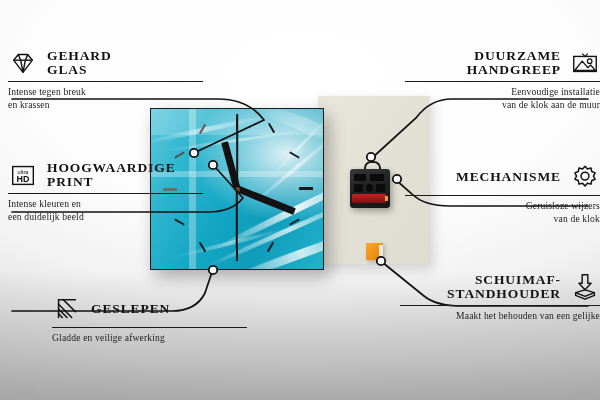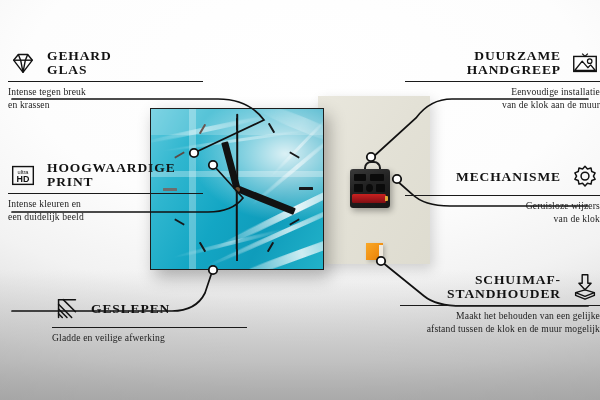--- a/index.html
+++ b/index.html
@@ -302,17 +302,16 @@
         </svg>
       </span>
       <span class="titles">
         <span class="t1">SCHUIMAF-</span>
         <span class="t2">STANDHOUDER</span>
       </span>
     </div>
     <div class="rule"></div>
     <div class="desc">
       <span>Maakt het behouden van een gelijke</span><br>
-      <span>afstand tussen de klok en de muur mogelijk</span>
     </div>
   </div>
 
 </div>
 
 </body></html>

